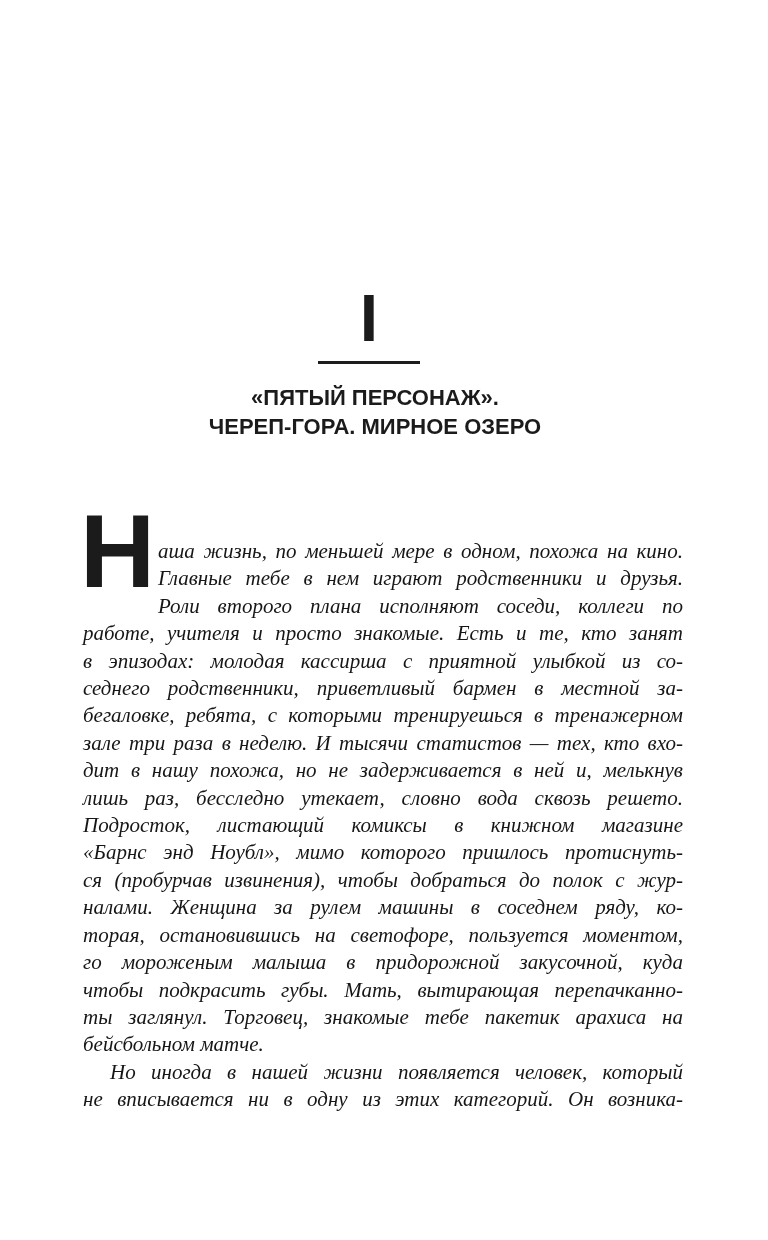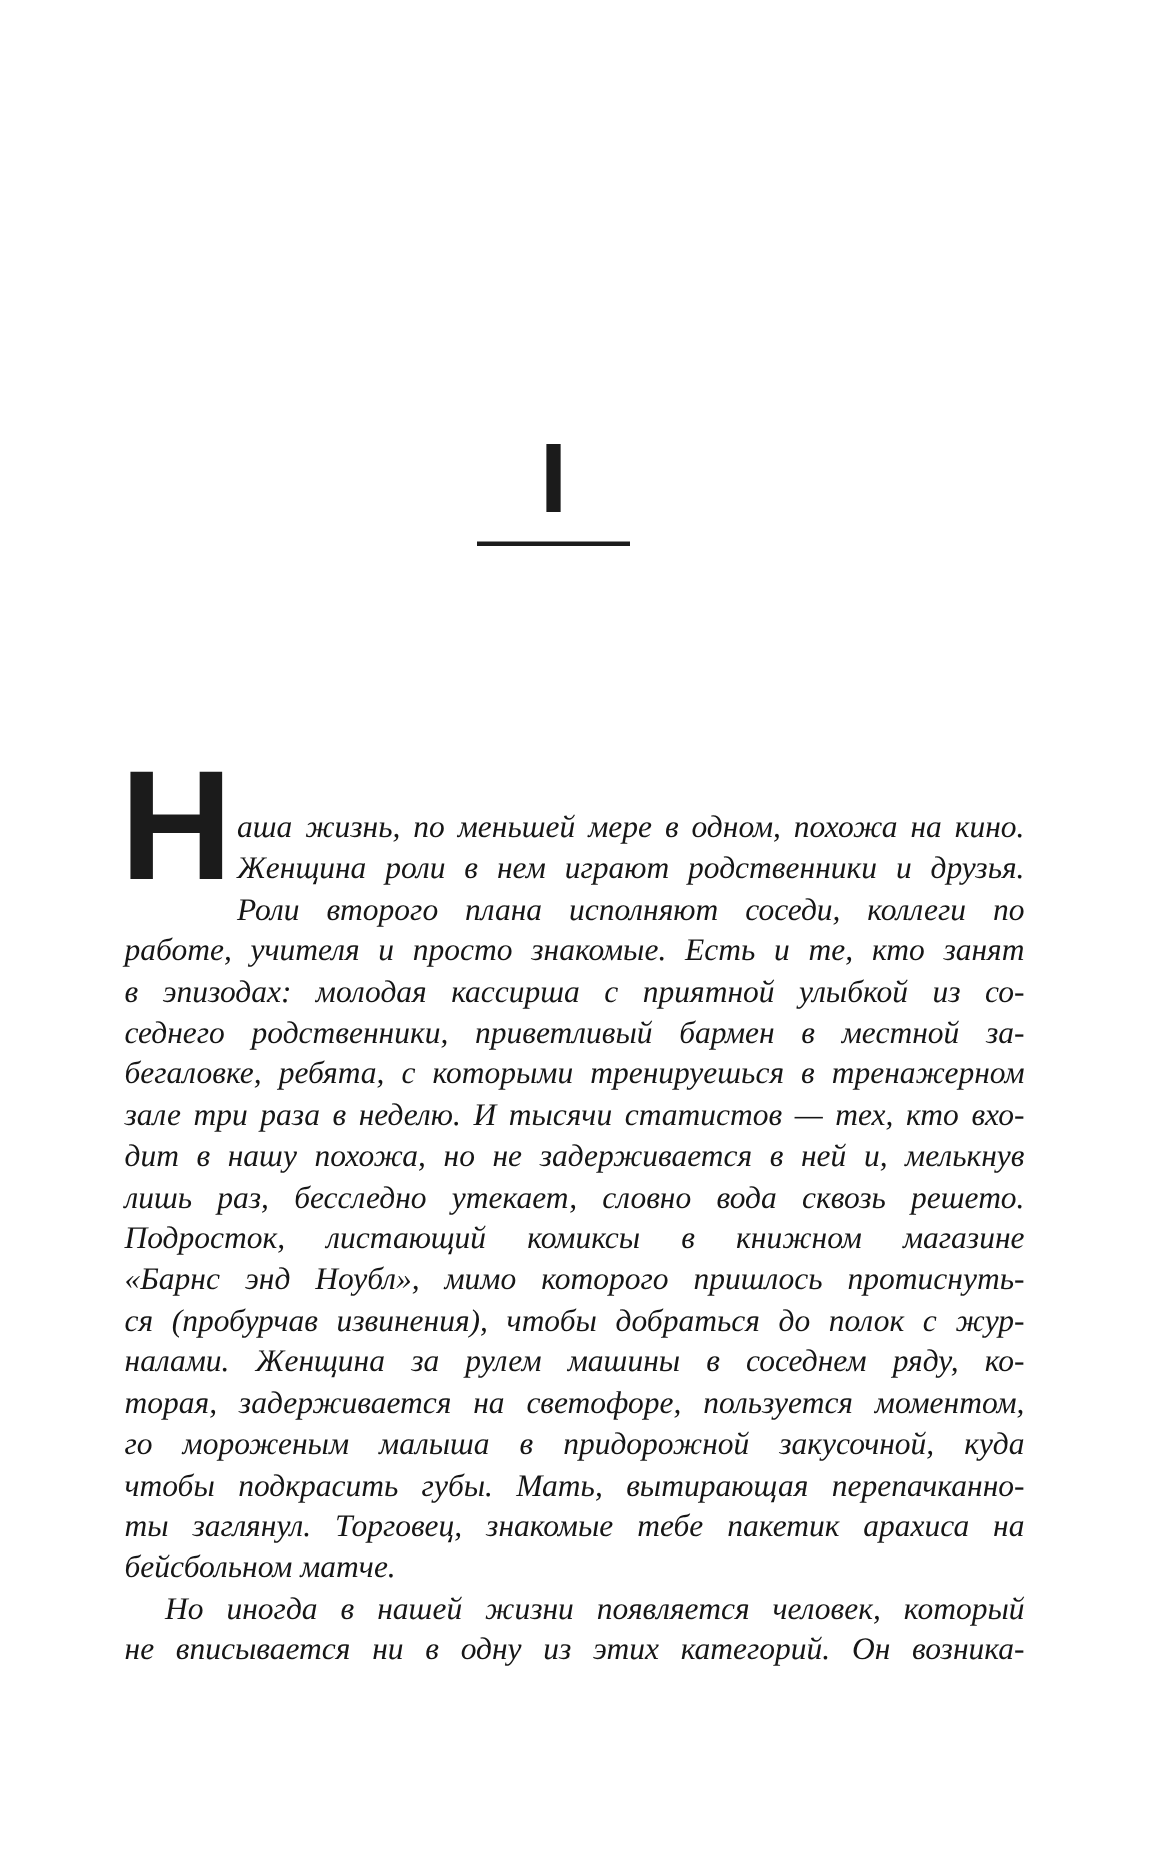--- a/index.html
+++ b/index.html
@@ -86,40 +86,42 @@
 </head>
 <body>
 
 <div class="book-page">
 
   <div class="chapter-num">I</div>
 
   <div class="chapter-rule"></div>
 
   <div class="chapter-title">
+    <div>«ПЯТЫЙ ПЕРСОНАЖ».</div>
+    <div>ЧЕРЕП-ГОРА. МИРНОЕ ОЗЕРО</div>
   </div>
 
   <div class="drop-cap">Н</div>
 
   <div class="body-text">
       <div class="tline dropcap-offset">аша жизнь, по меньшей мере в одном, похожа на кино.</div>
-      <div class="tline dropcap-offset">Женщина роли в нем играют родственники и друзья.</div>
+      <div class="tline dropcap-offset">Главные тебе в нем играют родственники и друзья.</div>
       <div class="tline dropcap-offset">Роли второго плана исполняют соседи, коллеги по</div>
       <div class="tline">работе, учителя и просто знакомые. Есть и те, кто занят</div>
       <div class="tline">в эпизодах: молодая кассирша с приятной улыбкой из со-</div>
       <div class="tline">седнего родственники, приветливый бармен в местной за-</div>
       <div class="tline">бегаловке, ребята, с которыми тренируешься в тренажерном</div>
       <div class="tline">зале три раза в неделю. И тысячи статистов — тех, кто вхо-</div>
       <div class="tline">дит в нашу похожа, но не задерживается в ней и, мелькнув</div>
       <div class="tline">лишь раз, бесследно утекает, словно вода сквозь решето.</div>
       <div class="tline">Подросток, листающий комиксы в книжном магазине</div>
       <div class="tline">«Барнс энд Ноубл», мимо которого пришлось протиснуть-</div>
       <div class="tline">ся (пробурчав извинения), чтобы добраться до полок с жур-</div>
       <div class="tline">налами. Женщина за рулем машины в соседнем ряду, ко-</div>
-      <div class="tline">торая, задерживается на светофоре, пользуется моментом,</div>
+      <div class="tline">торая, остановившись на светофоре, пользуется моментом,</div>
       <div class="tline">го мороженым малыша в придорожной закусочной, куда</div>
       <div class="tline">чтобы подкрасить губы. Мать, вытирающая перепачканно-</div>
       <div class="tline">ты заглянул. Торговец, знакомые тебе пакетик арахиса на</div>
       <div class="tline last">бейсбольном матче.</div>
       <div class="tline indent">Но иногда в нашей жизни появляется человек, который</div>
       <div class="tline">не вписывается ни в одну из этих категорий. Он возника-</div>
     </div>
 
 </div>
 

